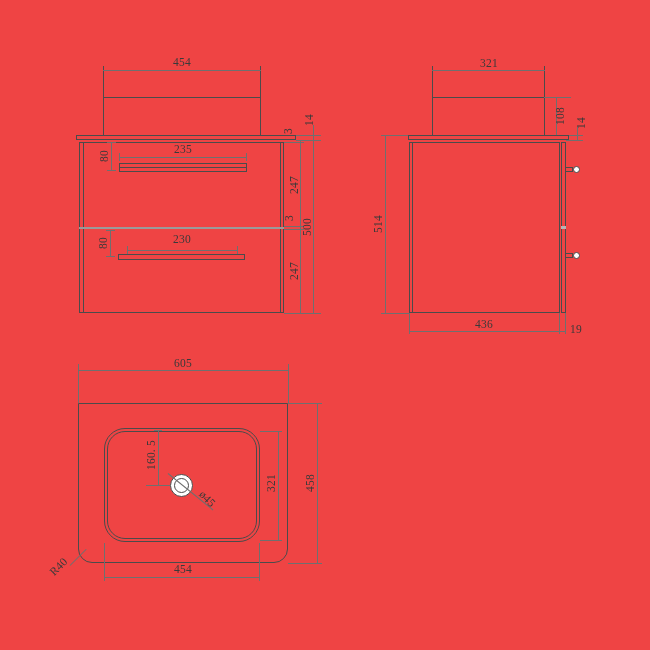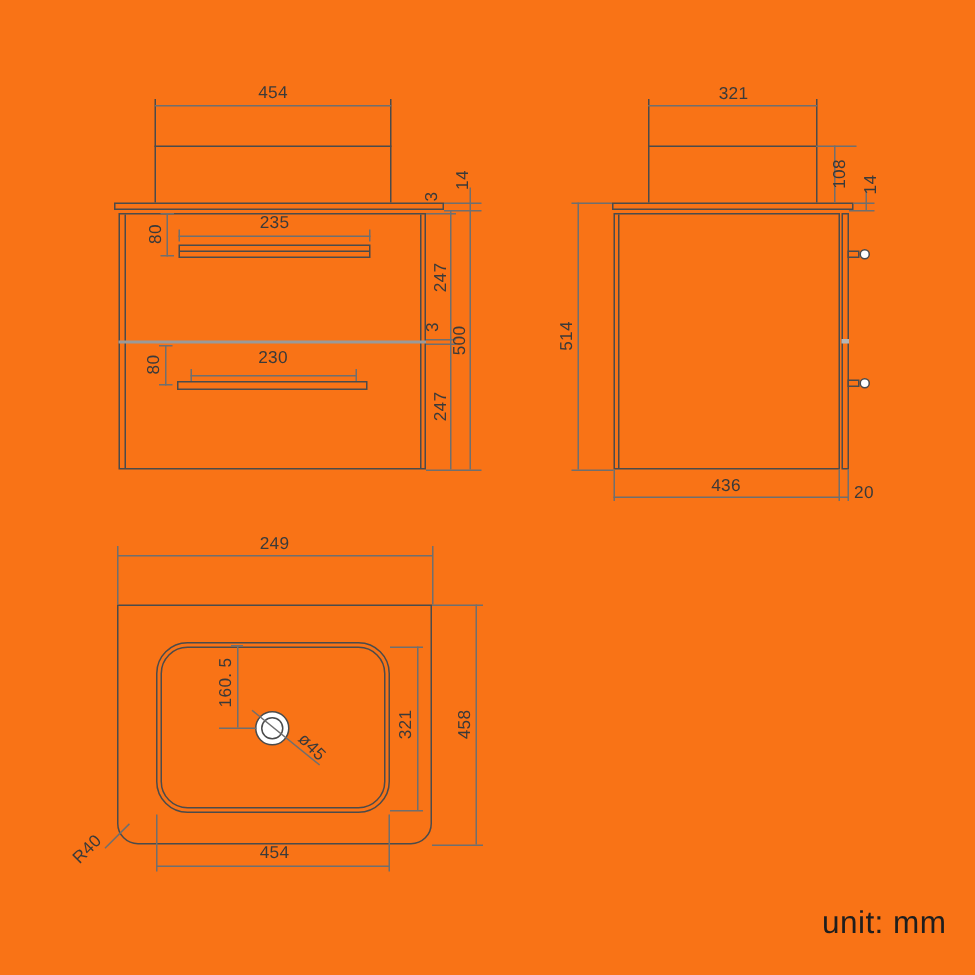--- a/index.html
+++ b/index.html
@@ -1,18 +1,18 @@
 <!DOCTYPE html>
 <html><head>
 <meta charset="utf-8">
 <style>
   html,body{margin:0;padding:0;background:#fff;}
   #stage{
-    position:relative;width:650px;height:650px;background:#f97316;overflow:hidden;
-    font-family:Liberation Sans, sans-serif;
+    position:relative;width:650px;height:650px;background:#ef4444;overflow:hidden;
+    font-family:Liberation Serif, serif;
   }
   .ln{position:absolute;}
   .lbl{
     position:absolute;font-size:11.5px;line-height:1;color:#3a3a3a;
     white-space:pre;transform:translate(-50%,-50%);letter-spacing:.2px;
   }
   .lbl.v{transform:translate(-50%,-50%) rotate(-90deg);}
   .lbl.d45{transform:translate(-50%,-50%) rotate(45deg);}
   .lbl.dm45{transform:translate(-50%,-50%) rotate(-45deg);}
   .region{position:absolute;}
@@ -122,24 +122,23 @@
   <span class="lbl v" style="left:308px;top:227px">500</span>
   <span class="lbl v" style="left:295px;top:271px">247</span>
   <span class="lbl v" style="left:104px;top:243px">80</span>
   <span class="lbl" style="left:182px;top:240px">230</span>
 
   <span class="lbl" style="left:489px;top:64px">321</span>
   <span class="lbl v" style="left:561px;top:116px">108</span>
   <span class="lbl v" style="left:582px;top:123px">14</span>
   <span class="lbl v" style="left:379px;top:224px">514</span>
   <span class="lbl" style="left:484px;top:325px">436</span>
-  <span class="lbl" style="left:576px;top:330px">20</span>
+  <span class="lbl" style="left:576px;top:330px">19</span>
 
-  <span class="lbl" style="left:183px;top:364px">249</span>
+  <span class="lbl" style="left:183px;top:364px">605</span>
   <span class="lbl v" style="left:152px;top:455px">160. 5</span>
   <span class="lbl d45" style="left:207px;top:499px">ø45</span>
   <span class="lbl v" style="left:272px;top:483px">321</span>
   <span class="lbl v" style="left:311px;top:483px">458</span>
   <span class="lbl" style="left:183px;top:570px">454</span>
   <span class="lbl dm45" style="left:59px;top:567px">R40</span>
 
-  <div id="unit-note">unit: mm</div>
 </div>
 
 </body></html>

